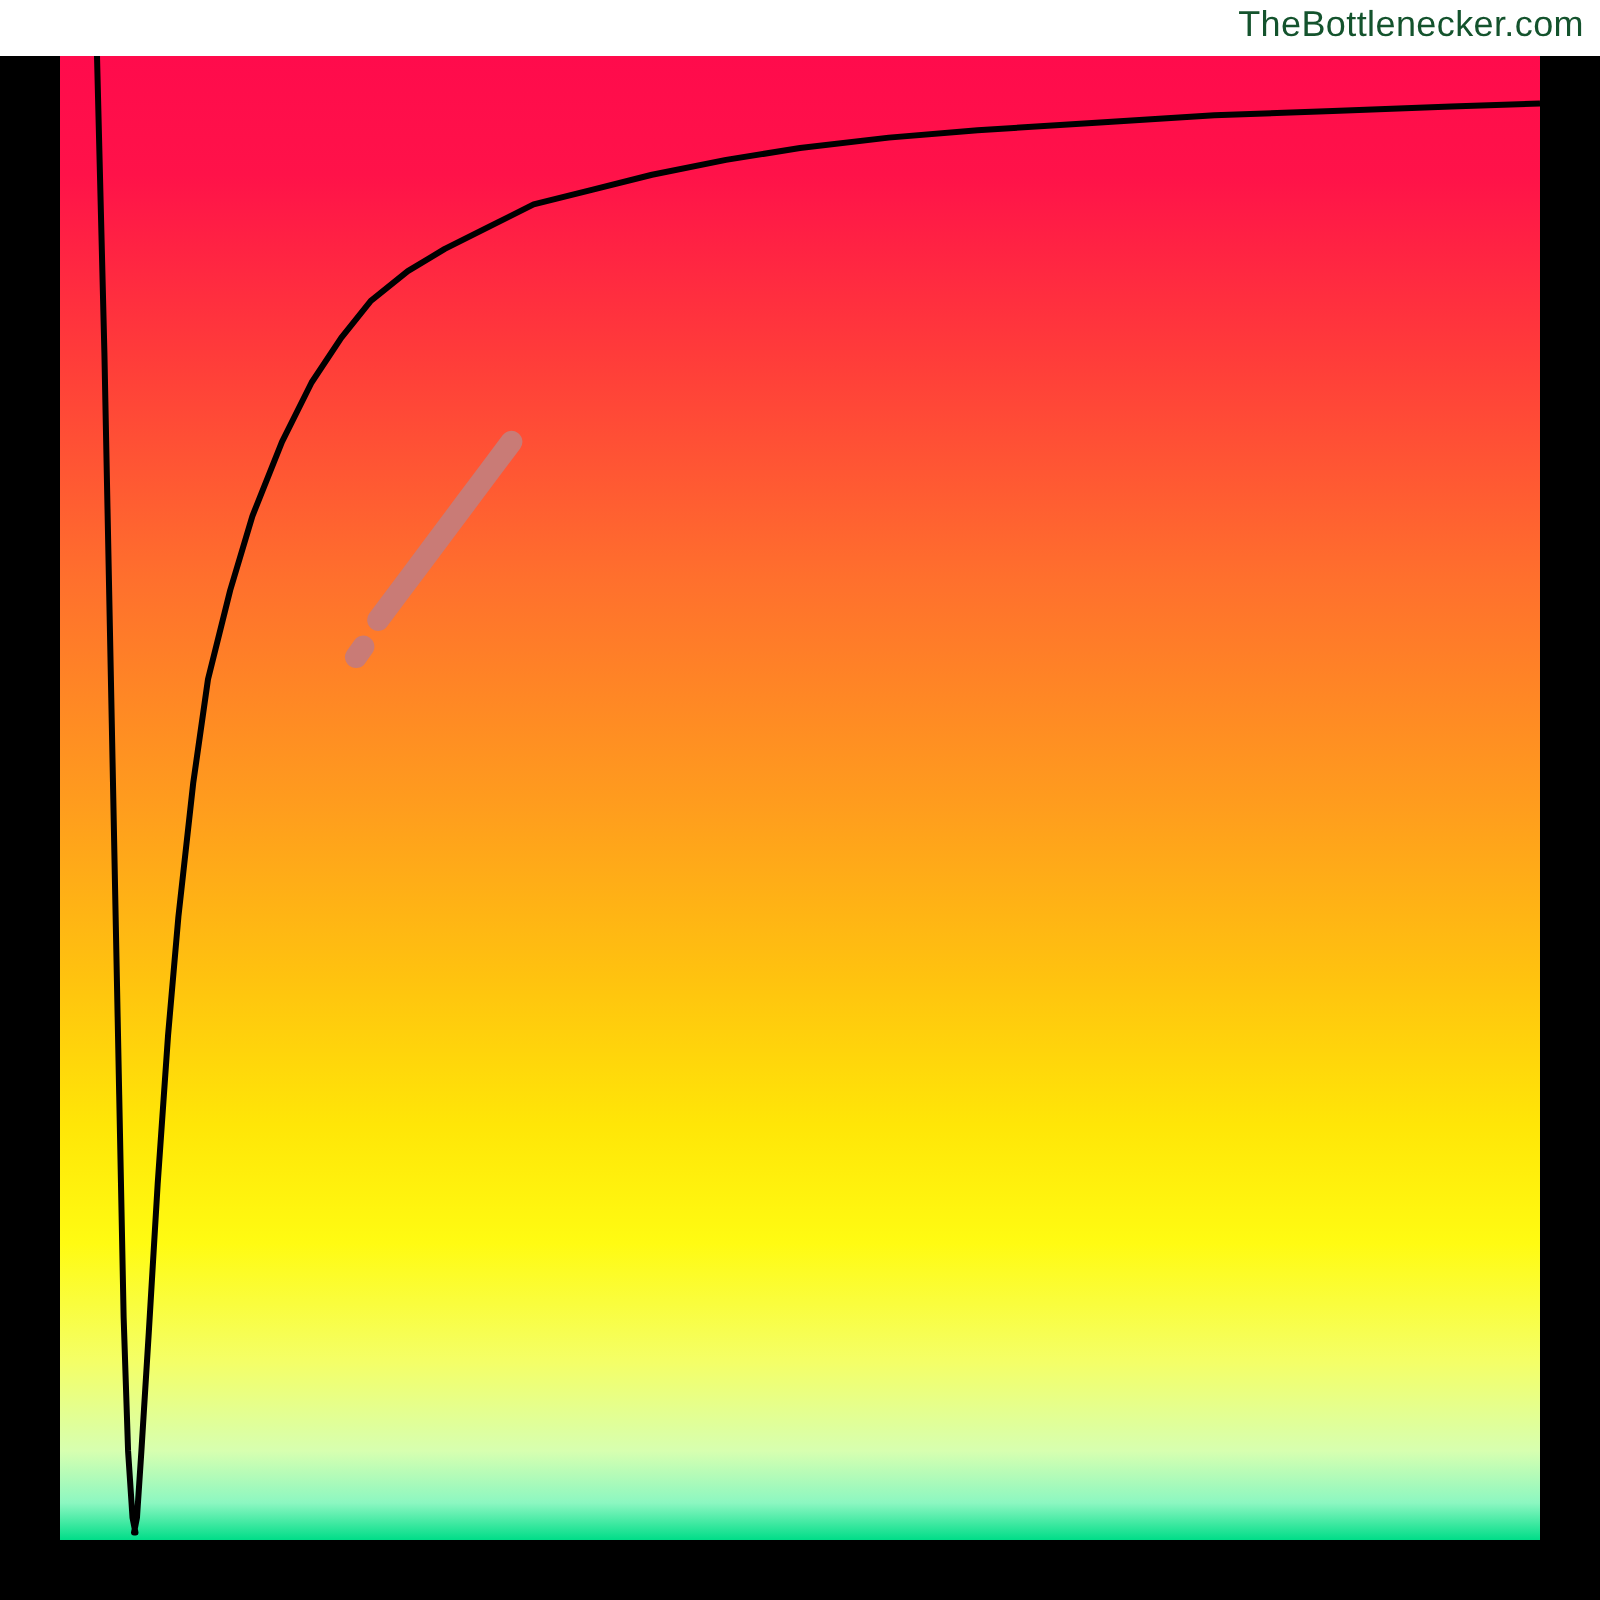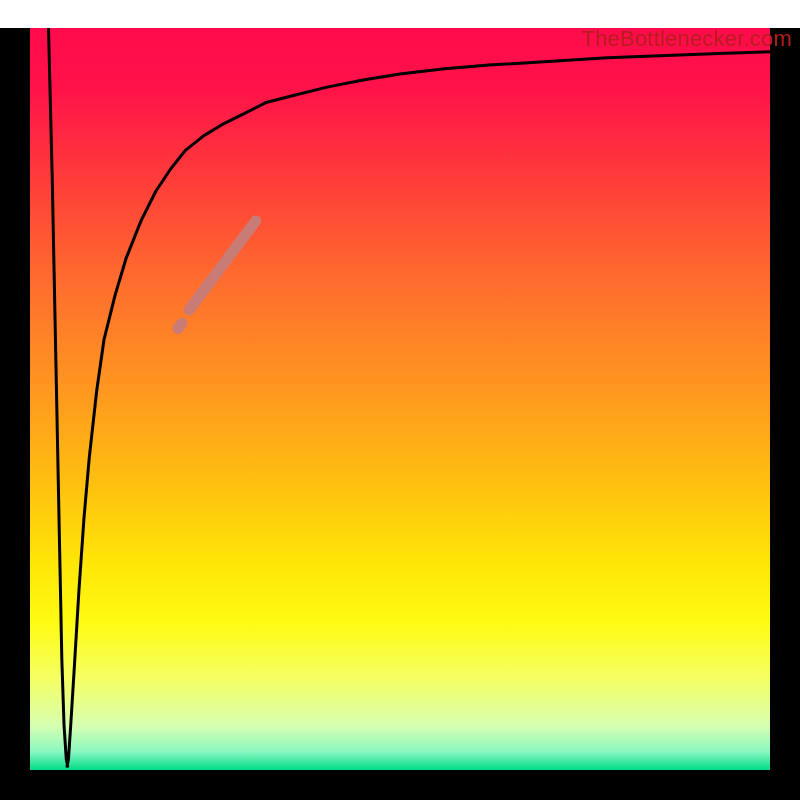--- a/index.html
+++ b/index.html
@@ -13,26 +13,25 @@
   }
   .wrap {
     position: relative;
     width: 800px;
     height: 800px;
   }
   .attribution {
     position: absolute;
     top: 2px;
     right: 8px;
-    font-size: 22px;
+    font-size: 18px;
     font-weight: 400;
-    color: #b91c1c;
+    color: #14532d;
     letter-spacing: 0.2px;
     z-index: 10;
-    margin-top: 24px;
   }
   svg.chart {
     position: absolute;
     top: 28px; 
     left: 0;
     width: 800px;
     height: 772px;
     display: block;
   }
 </style>

